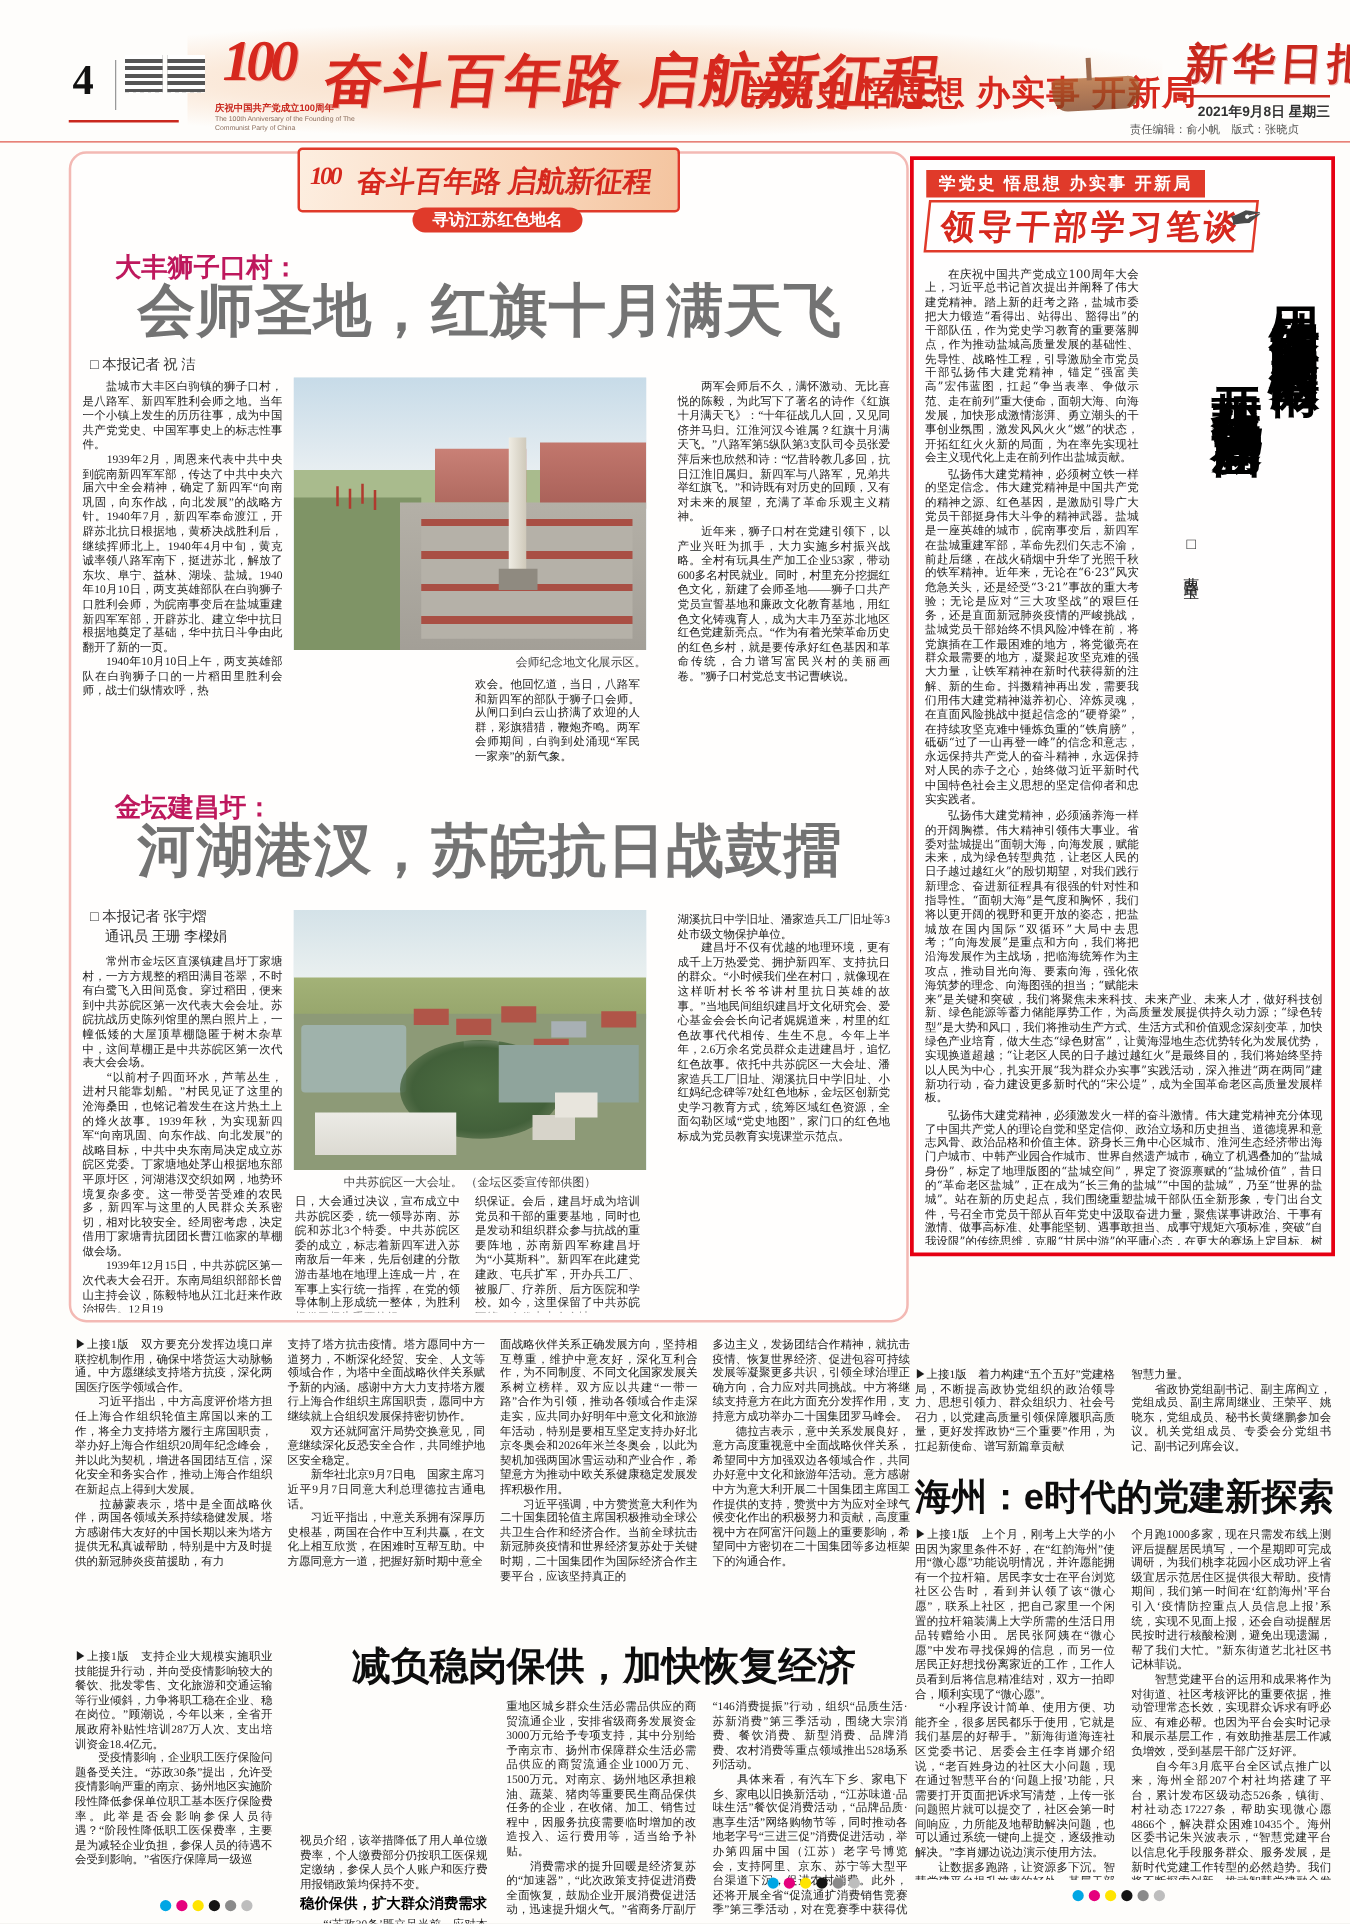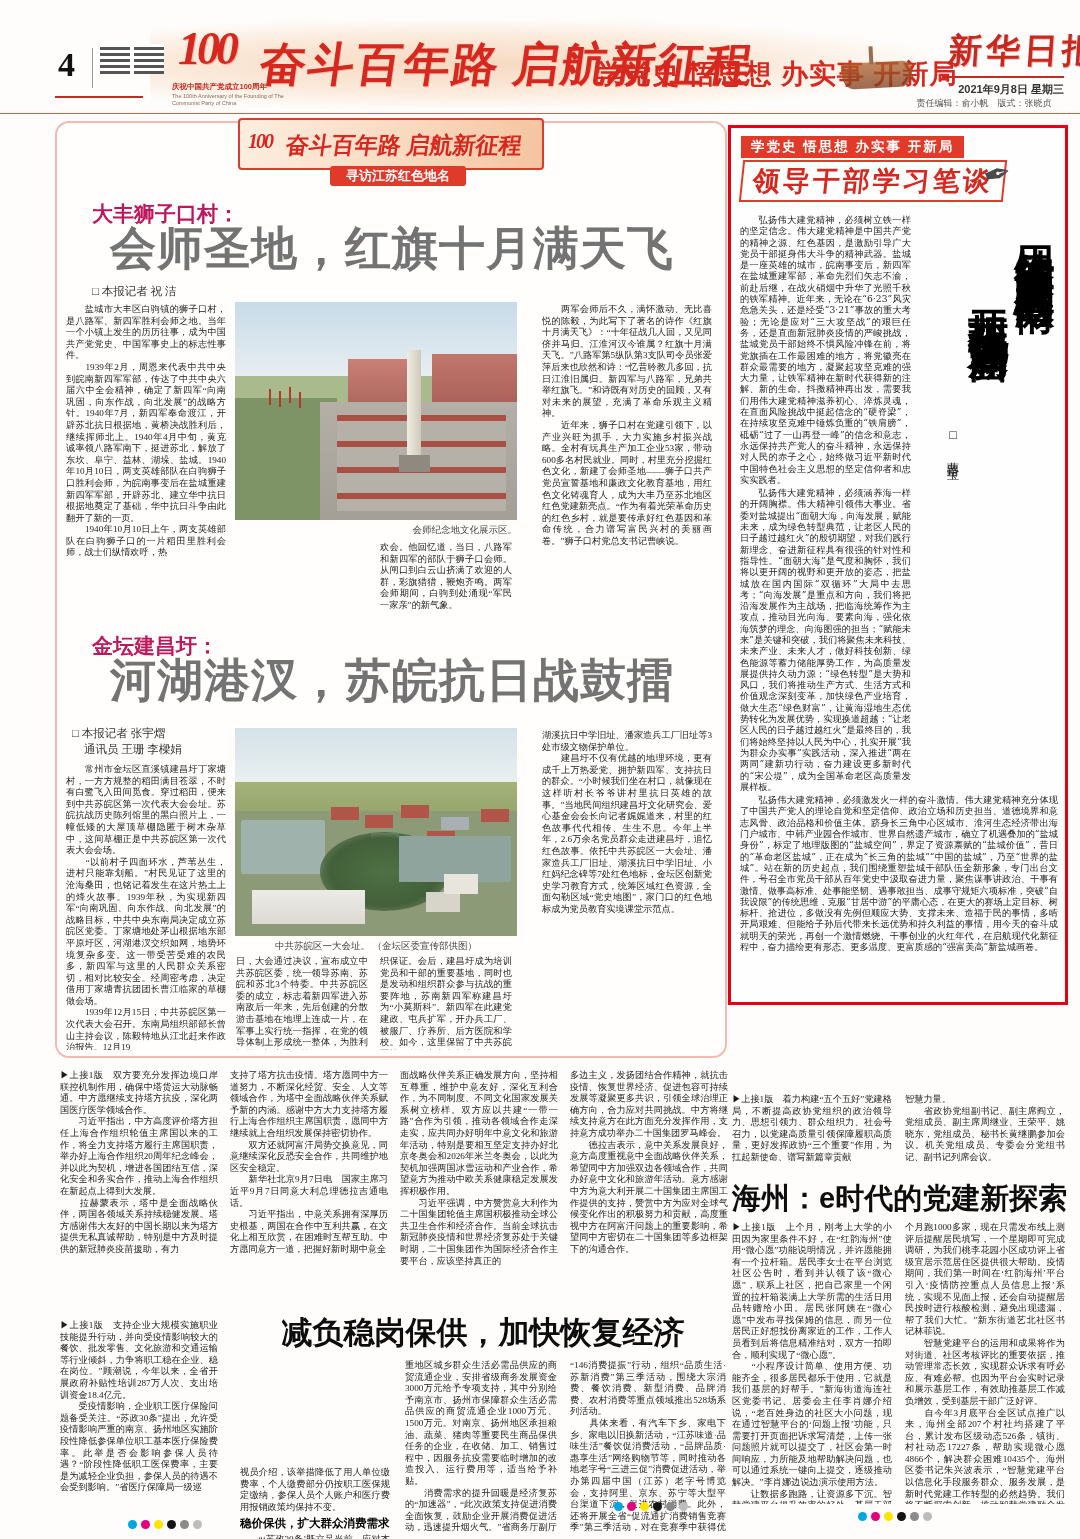--- a/index.html
+++ b/index.html
@@ -23,21 +23,21 @@
   .calli{font:bold 46px "Liberation Serif",serif;color:#d6281e;transform:skewX(-8deg);
          letter-spacing:2px;text-shadow:1px 1px 0 rgba(214,40,30,.25);white-space:nowrap;}
   .slogan-sub{font:bold 27px "Liberation Sans",sans-serif;color:#d6281e;white-space:nowrap;letter-spacing:1px;}
   .boat{width:70px;height:26px;background:linear-gradient(#b0642f,#7c3c1a);border-radius:4px 10px 12px 12px/4px 8px 14px 14px;
         transform:rotate(-3deg);opacity:.75;}
   .boat:before{content:"";position:absolute;left:28px;top:-16px;width:4px;height:18px;background:#7c3c1a;}
   .masthead{font:bold 34px "Liberation Serif",serif;color:#c9281e;transform:skewX(-4deg);
             letter-spacing:4px;text-shadow:1px 1px 0 rgba(201,40,30,.3);white-space:nowrap;}
   .mast-rule{height:2px;background:#c9281e;}
   .dateline{font:bold 11px "Liberation Sans",sans-serif;color:#333;text-align:right;}
-  .editline{font:9px "Liberation Sans",sans-serif;color:#555;text-align:center;}
+  .editline{font:9px "Liberation Sans",sans-serif;color:#555;text-align:left;}
   .redrule{height:1px;background:#e05a4e;}
   .redrule2{height:2px;background:#c9281e;}
   
   .pinkbox{border:2px solid #f3b9b4;border-radius:14px;background:#fffefd;}
   .badge{background:linear-gradient(100deg,#fdeee0,#f9d7bc 60%,#f4c49f);border:2px solid #e03a2a;
          border-radius:4px;}
   .badge-calli{font:bold 23px "Liberation Serif",serif;color:#d6281e;transform:skewX(-8deg);white-space:nowrap;}
   .badge-100{font:italic bold 20px "Liberation Serif",serif;color:#d6281e;letter-spacing:-2px;}
   .badge-pill{background:#e03a2a;color:#fff;font:bold 13px/18px "Liberation Sans",sans-serif;
               padding:1px 16px;border-radius:3px;white-space:nowrap;}
@@ -96,25 +96,25 @@
   <div class="abs dateline" style="left:924px;top:82px;width:140px;" data-name="date-line">2021年9月8日  星期三</div>
   <div class="abs editline" style="left:904px;top:97px;width:160px;" data-name="editor-line">责任编辑：俞小帆　版式：张晓贞</div>
   <div class="abs redrule" style="left:0;top:113px;width:1080px;" data-name="header-rule"></div>
 
   <div class="abs pinkbox" style="left:55px;top:121px;width:672px;height:937px;" data-name="red-placenames-section-frame"></div>
 
   <div class="abs badge" style="left:238px;top:118px;width:306px;height:52px;z-index:3;" data-name="section-badge">
     <span class="abs badge-100" style="left:8px;top:10px;" data-name="badge-100-logo">100</span>
     <span class="abs badge-calli" style="left:46px;top:10px;" data-name="section-badge-slogan">奋斗百年路 启航新征程</span>
   </div>
-  <div class="abs badge-pill" style="left:330px;top:166px;z-index:3;" data-name="section-badge-subtitle">寻访江苏红色地名</div>
+  <div class="abs badge-pill" style="left:330px;top:166px;z-index:3;border-radius:10px;" data-name="section-badge-subtitle">寻访江苏红色地名</div>
 
   <div class="abs kicker" style="left:72px;top:200px;" data-name="article1-kicker">大丰狮子口村：</div>
   <div class="abs headline1" style="left:72px;top:224px;width:640px;" data-name="article1-headline">会师圣地，红旗十月满天飞</div>
-  <div class="abs byline" style="left:72px;top:284px;margin-left:20px;" data-name="article1-byline">□ 本报记者 祝 洁</div>
+  <div class="abs byline" style="left:72px;top:284px;" data-name="article1-byline">□ 本报记者 祝 洁</div>
 
   <div class="abs photo" style="left:235px;top:302px;width:282px;height:218px;" data-name="article1-photo">
     <div class="ph" style="left:0;top:0;width:100%;height:36%;background:linear-gradient(#c7dbe8,#e9eff2);" data-name="photo-sky"></div>
     <div class="ph" style="left:0;top:34%;width:100%;height:14%;background:#a9bb8d;" data-name="photo-fields"></div>
     <div class="ph" style="left:0;top:44%;width:36%;height:56%;background:#7f9466;" data-name="photo-trees"></div>
     <div class="ph" style="left:40%;top:26%;width:26%;height:20%;background:linear-gradient(#c98076,#b06a60);" data-name="photo-museum-building"></div>
     <div class="ph" style="left:70%;top:24%;width:30%;height:24%;background:linear-gradient(#c2776d,#a86058);" data-name="photo-museum-building"></div>
     <div class="ph" style="left:30%;top:46%;width:70%;height:54%;background:linear-gradient(#b4b0a7,#a39f97);" data-name="photo-plaza"></div>
     <div class="ph" style="left:36%;top:52%;width:60%;height:44%;background:repeating-linear-gradient(180deg,#a94f44 0 6px,#b5b1a8 6px 26px);" data-name="photo-plaza-paths"></div>
     <div class="ph" style="left:61%;top:22%;width:5%;height:52%;background:linear-gradient(90deg,#efece3,#cfc9ba);" data-name="photo-monument-column"></div>
@@ -160,20 +160,21 @@
     <div class="abs tagstrip" style="left:10px;top:8px;" data-name="study-notes-tag">学党史 悟思想 办实事 开新局</div>
     <div class="abs studytitle" style="left:10px;top:32px;" data-name="study-notes-title">领导干部学习笔谈</div>
     <span class="abs pen" style="left:252px;top:26px;" data-name="pen-icon">✒</span>
 
     <div class="abs boxbody" style="left:9px;top:86px;width:318px;height:782px;" data-name="study-notes-body">
       <div class="vhead" data-name="study-notes-vertical-headline">
         <div class="vh1" data-name="vertical-headline-line1">用铁的信念海的胸襟火的激情</div>
         <div class="vh2" data-name="vertical-headline-line2">开拓现代化建设新局面</div>
         <div class="vauthor" data-name="study-notes-author">□ 曹路宝</div>
       </div>
+      <p data-name="study-notes-paragraph">在庆祝中国共产党成立100周年大会上，习近平总书记首次提出并阐释了伟大建党精神。踏上新的赶考之路，盐城市委把大力锻造“看得出、站得出、豁得出”的干部队伍，作为党史学习教育的重要落脚点，作为推动盐城高质量发展的基础性、先导性、战略性工程，引导激励全市党员干部弘扬伟大建党精神，锚定“强富美高”宏伟蓝图，扛起“争当表率、争做示范、走在前列”重大使命，面朝大海、向海发展，加快形成激情澎湃、勇立潮头的干事创业氛围，激发风风火火“燃”的状态，开拓红红火火新的局面，为在率先实现社会主义现代化上走在前列作出盐城贡献。</p>
       <p data-name="study-notes-paragraph">弘扬伟大建党精神，必须树立铁一样的坚定信念。伟大建党精神是中国共产党的精神之源、红色基因，是激励引导广大党员干部挺身伟大斗争的精神武器。盐城是一座英雄的城市，皖南事变后，新四军在盐城重建军部，革命先烈们矢志不渝，前赴后继，在战火硝烟中升华了光照千秋的铁军精神。近年来，无论在“6·23”风灾危急关头，还是经受“3·21”事故的重大考验；无论是应对“三大攻坚战”的艰巨任务，还是直面新冠肺炎疫情的严峻挑战，盐城党员干部始终不惧风险冲锋在前，将党旗插在工作最困难的地方，将党徽亮在群众最需要的地方，凝聚起攻坚克难的强大力量，让铁军精神在新时代获得新的注解、新的生命。抖擞精神再出发，需要我们用伟大建党精神滋养初心、淬炼灵魂，在直面风险挑战中挺起信念的“硬脊梁”，在持续攻坚克难中锤炼负重的“铁肩膀”，砥砺“过了一山再登一峰”的信念和意志，永远保持共产党人的奋斗精神，永远保持对人民的赤子之心，始终做习近平新时代中国特色社会主义思想的坚定信仰者和忠实实践者。</p>
       <p data-name="study-notes-paragraph">弘扬伟大建党精神，必须涵养海一样的开阔胸襟。伟大精神引领伟大事业。省委对盐城提出“面朝大海，向海发展，赋能未来，成为绿色转型典范，让老区人民的日子越过越红火”的殷切期望，对我们践行新理念、奋进新征程具有很强的针对性和指导性。“面朝大海”是气度和胸怀，我们将以更开阔的视野和更开放的姿态，把盐城放在国内国际“双循环”大局中去思考；“向海发展”是重点和方向，我们将把沿海发展作为主战场，把临海统筹作为主攻点，推动目光向海、要素向海，强化依海筑梦的理念、向海图强的担当；“赋能未来”是关键和突破，我们将聚焦未来科技、未来产业、未来人才，做好科技创新、绿色能源等蓄力储能厚势工作，为高质量发展提供持久动力源；“绿色转型”是大势和风口，我们将推动生产方式、生活方式和价值观念深刻变革，加快绿色产业培育，做大生态“绿色财富”，让黄海湿地生态优势转化为发展优势，实现换道超越；“让老区人民的日子越过越红火”是最终目的，我们将始终坚持以人民为中心，扎实开展“我为群众办实事”实践活动，深入推进“两在两同”建新功行动，奋力建设更多新时代的“宋公堤”，成为全国革命老区高质量发展样板。</p>
       <p data-name="study-notes-paragraph">弘扬伟大建党精神，必须激发火一样的奋斗激情。伟大建党精神充分体现了中国共产党人的理论自觉和坚定信仰、政治立场和历史担当、道德境界和意志风骨、政治品格和价值主体。跻身长三角中心区城市、淮河生态经济带出海门户城市、中韩产业园合作城市、世界自然遗产城市，确立了机遇叠加的“盐城身份”，标定了地理版图的“盐城空间”，界定了资源禀赋的“盐城价值”，昔日的“革命老区盐城”，正在成为“长三角的盐城”“中国的盐城”，乃至“世界的盐城”。站在新的历史起点，我们围绕重塑盐城干部队伍全新形象，专门出台文件，号召全市党员干部从百年党史中汲取奋进力量，聚焦谋事讲政治、干事有激情、做事高标准、处事能坚韧、遇事敢担当、成事守规矩六项标准，突破“自我设限”的传统思维，克服“甘居中游”的平庸心态，在更大的赛场上定目标、树标杆、抢进位，多做没有先例但顺应大势、支撑未来、造福于民的事情，多啃开局艰难、但能给子孙后代带来长远优势和持久利益的事情，用今天的奋斗成就明天的荣光，再创一个激情燃烧、干事创业的火红年代，在启航现代化新征程中，奋力描绘更有形态、更多温度、更富质感的“强富美高”新盐城画卷。</p>
 
     </div>
   </div>
 
   <div class="abs body-text" style="left:60px;top:1070px;width:158px;height:232px;" data-name="jump-article-col1">▶上接1版　双方要充分发挥边境口岸联控机制作用，确保中塔货运大动脉畅通。中方愿继续支持塔方抗疫，深化两国医疗医学领域合作。
 　　习近平指出，中方高度评价塔方担任上海合作组织轮值主席国以来的工作，将全力支持塔方履行主席国职责，举办好上海合作组织20周年纪念峰会，并以此为契机，增进各国团结互信，深化安全和务实合作，推动上海合作组织在新起点上得到大发展。
 　　拉赫蒙表示，塔中是全面战略伙伴，两国各领域关系持续稳健发展。塔方感谢伟大友好的中国长期以来为塔方提供无私真诚帮助，特别是中方及时提供的新冠肺炎疫苗援助，有力</div>

